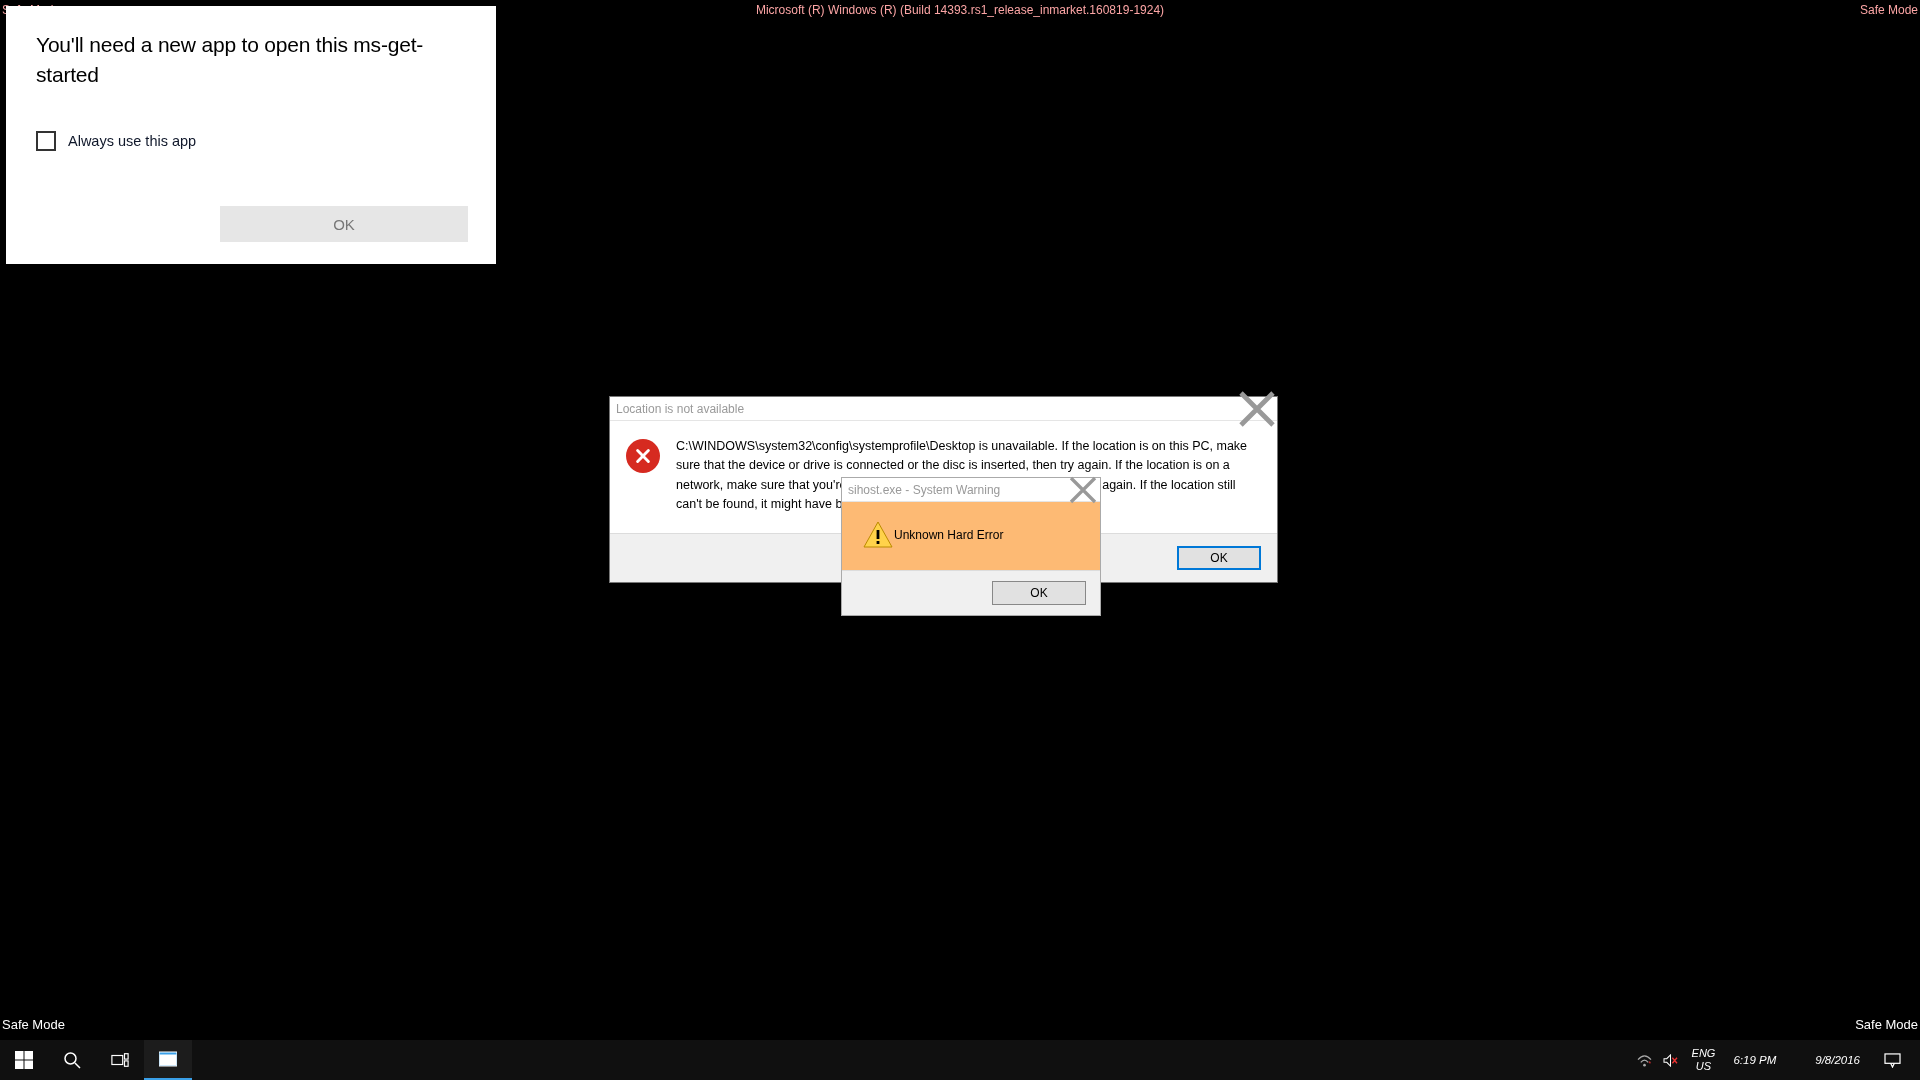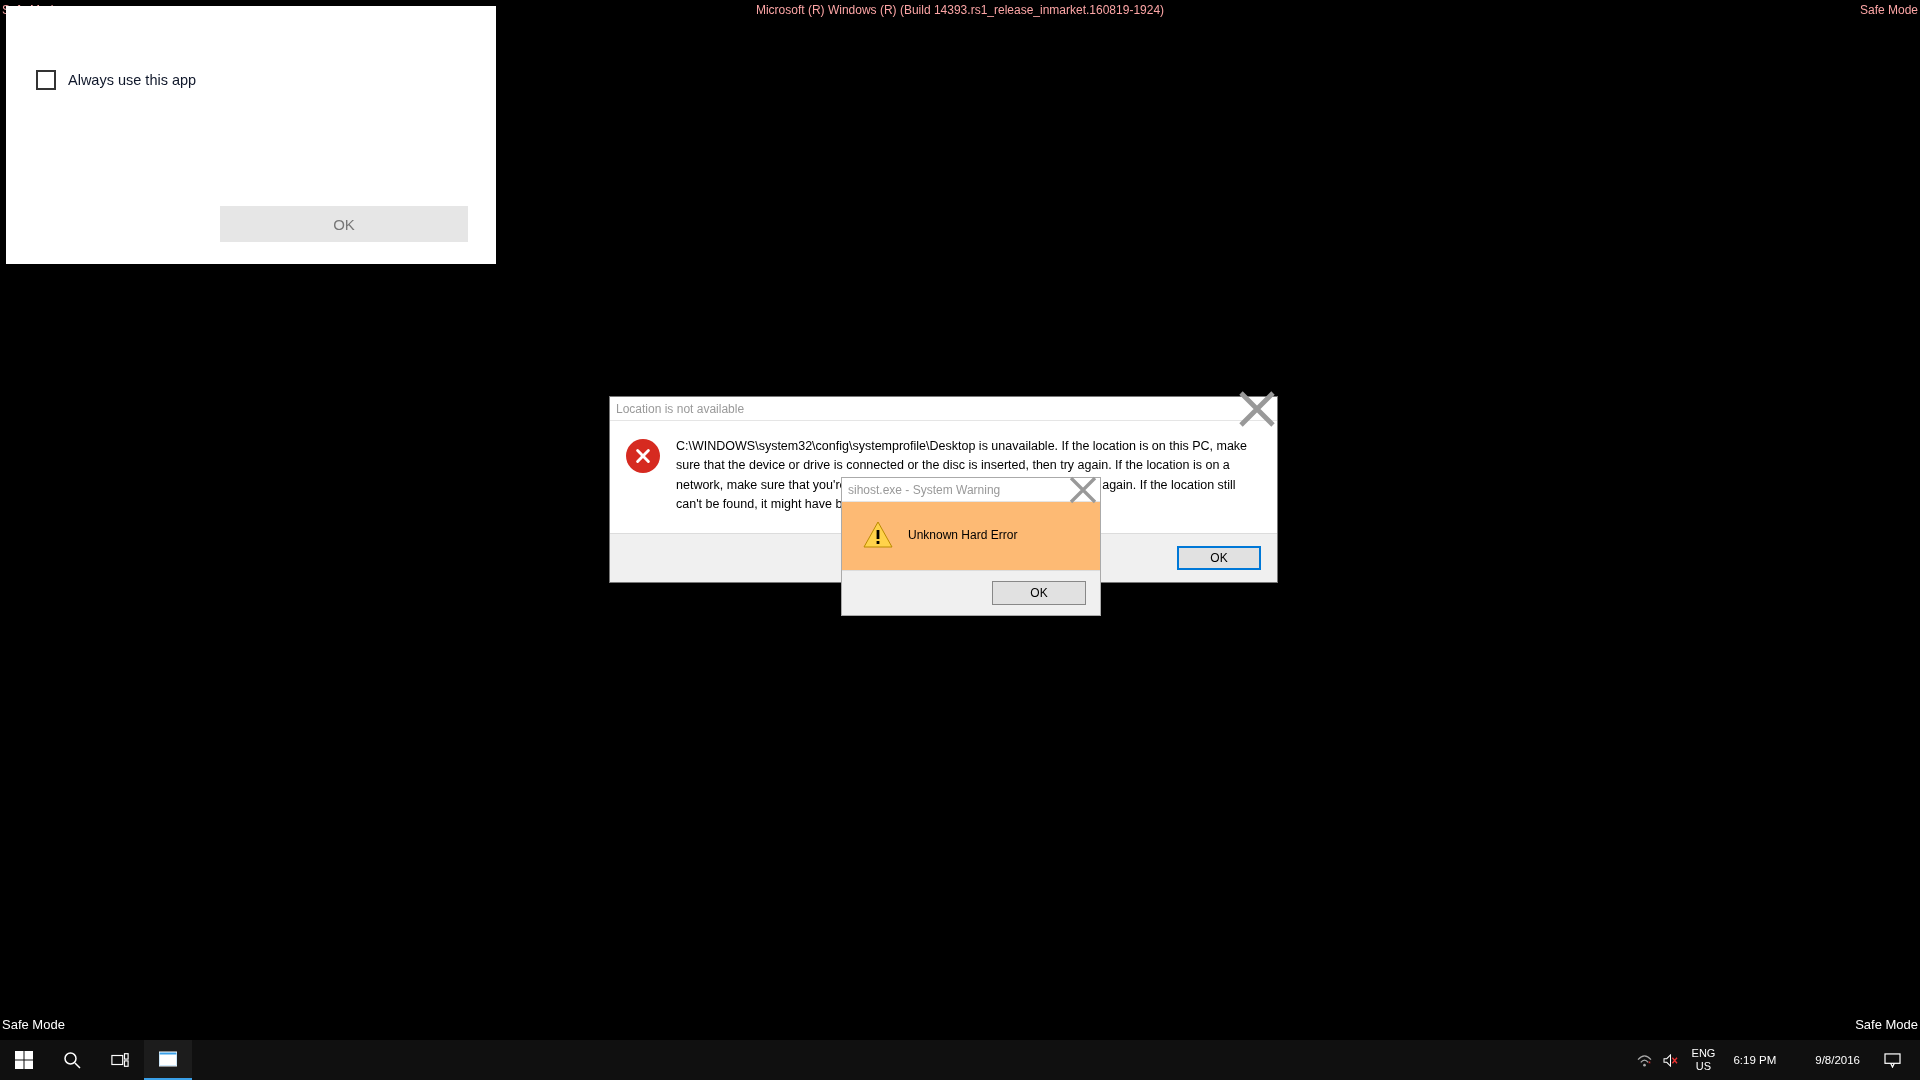--- a/index.html
+++ b/index.html
@@ -67,21 +67,21 @@
   }
   .sihost-dialog .titlebar {
     height: 24px; display: flex; align-items: center; padding-left: 6px; position: relative;
     background: #fff; border-bottom: 1px solid #e5e5e5;
   }
   .sihost-dialog .titlebar .title { font-size: 12px; color: #999; }
   .sihost-dialog .titlebar .close {
     position: absolute; right: 2px; top: 0; width: 30px; height: 24px;
     display: flex; align-items: center; justify-content: center; color: #999; font-size: 11px;
   }
-  .sihost-dialog .body { display: flex; align-items: center; gap: 14px; padding: 18px 16px 20px 20px; }
+  .sihost-dialog .body { display: flex; align-items: center; padding: 18px 16px 20px 20px; }
   .sihost-dialog .warn-icon { width: 32px; height: 30px; flex-shrink: 0; }
   .sihost-dialog .msg { font-size: 12px; color: #000; }
   .sihost-dialog .footer {
     background: #f0f0f0; border-top: 1px solid #dcdcdc;
     padding: 10px 14px; display: flex; justify-content: flex-end;
   }
   .sihost-dialog .footer button {
     width: 94px; height: 24px; background: #e1e1e1; border: 1px solid #888; font-size: 12px;
   }
 
@@ -89,21 +89,21 @@
   .taskbar {
     position: absolute; left: 0; right: 0; bottom: 0; height: 40px;
     background: #101010; display: flex; align-items: stretch; color: #fff;
   }
   .taskbar .tb-btn {
     width: 48px; display: flex; align-items: center; justify-content: center;
   }
   .taskbar .tb-btn svg { width: 18px; height: 18px; fill: #fff; stroke: #fff; }
   .taskbar .tb-btn.active { border-bottom: 2px solid #3aa0e8; background: #1c1c1c; }
   .taskbar .tray {
-    margin-left: auto; display: flex; align-items: center; padding-right: 0;
+    margin-left: auto; display: flex; align-items: center; padding-right: 0; font-style: italic;
   }
   .taskbar .tray .tray-icon {
     width: 26px; display: flex; align-items: center; justify-content: center;
   }
   .taskbar .tray .lang {
     display: flex; flex-direction: column; align-items: center; justify-content: center;
     font-size: 11px; line-height: 1.2; padding: 0 8px;
   }
   .taskbar .tray .clock {
     display: flex; flex-direction: row; align-items: center; justify-content: center;
@@ -119,20 +119,21 @@
 
 <div class="watermark-top">
   <span class="left">Safe Mode</span>
   <span class="center">Microsoft (R) Windows (R) (Build 14393.rs1_release_inmarket.160819-1924)</span>
   <span class="right">Safe Mode</span>
 </div>
 <div class="safemode-bl">Safe Mode</div>
 <div class="safemode-br">Safe Mode</div>
 
 <div class="app-picker">
+  <h1>You'll need a new app to open this ms-get-started</h1>
   <div class="always-row">
     <span class="checkbox"></span>
     <span class="always-label">Always use this app</span>
   </div>
   <div class="ok-bar">
     <button class="ok-btn">OK</button>
   </div>
 </div>
 
 <div class="loc-dialog">

